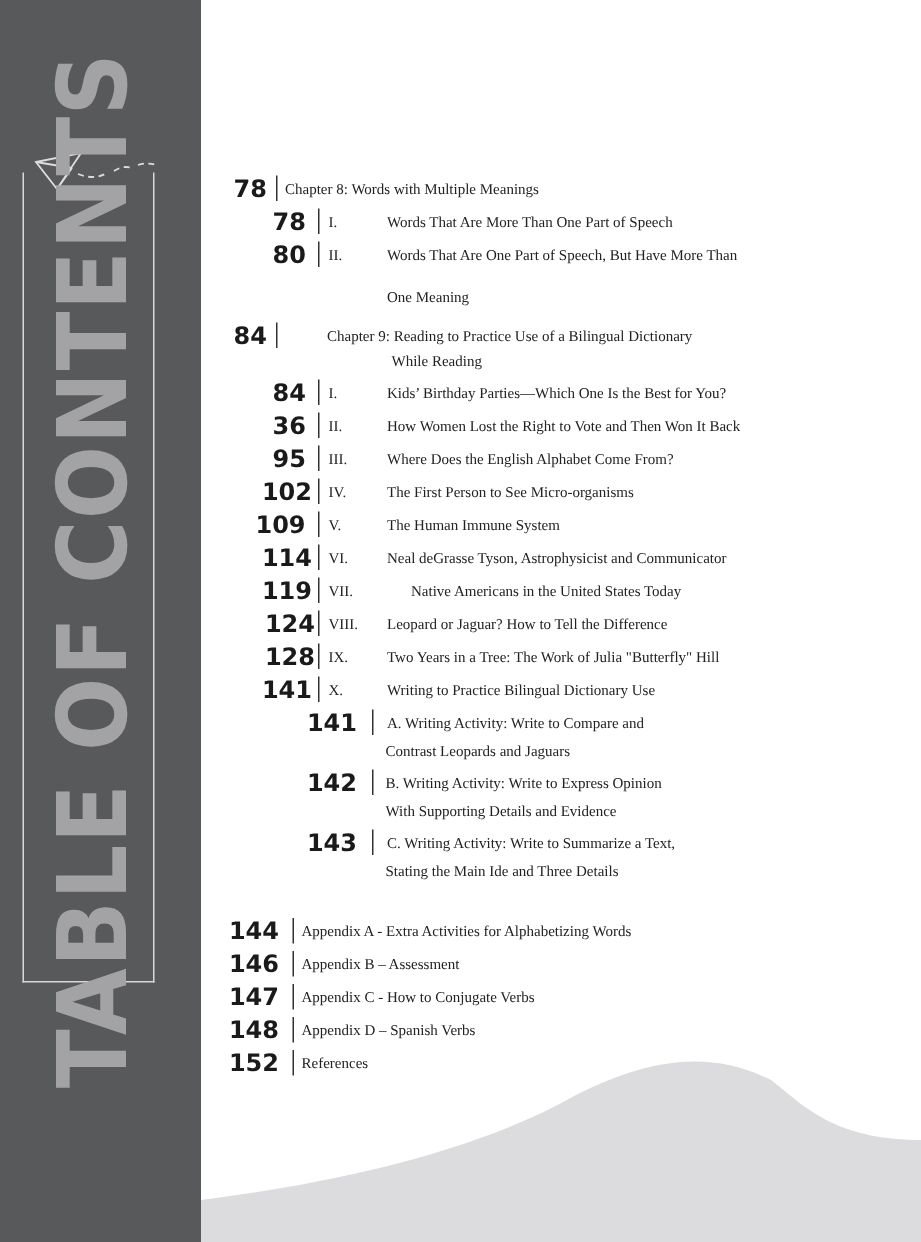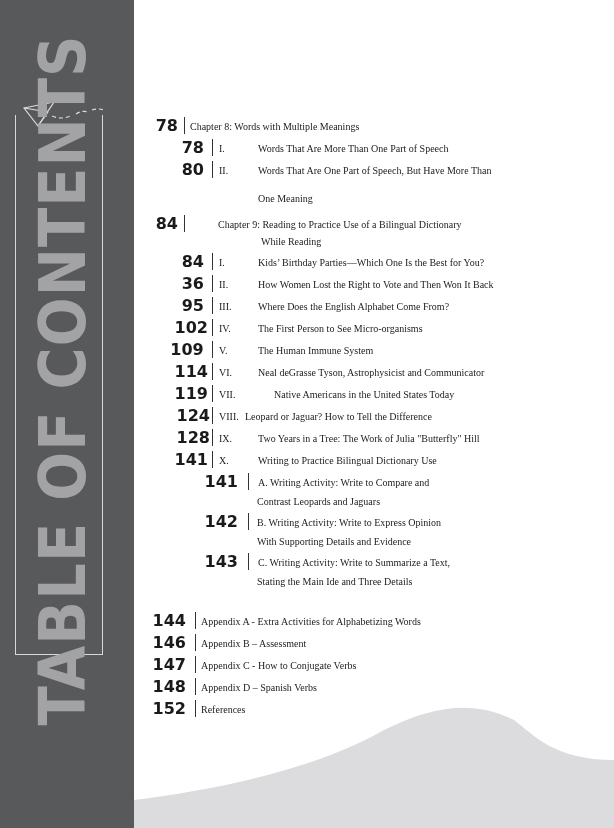--- a/index.html
+++ b/index.html
@@ -102,21 +102,21 @@
   <div>
     <span class="pg" style="left:166px;top:384px;width:42px;">119</span>
     <span class="bar" style="left:212px;top:385px;"></span>
     <span class="row" style="left:219px;top:386px;">VII.</span>
     <span class="row" style="left:258px;top:386px;margin-left:16px;">Native Americans in the United States Today</span>
   </div>
   <div>
     <span class="pg" style="left:166px;top:406px;width:44px;">124</span>
     <span class="bar" style="left:212px;top:407px;"></span>
     <span class="row" style="left:219px;top:408px;">VIII.</span>
-    <span class="row" style="left:245px;top:408px;text-align:right;">Leopard or Jaguar? How to Tell the Difference</span>
+    <span class="row" style="left:258px;top:408px;text-align:right;">Leopard or Jaguar? How to Tell the Difference</span>
   </div>
   <div>
     <span class="pg" style="left:166px;top:428px;width:44px;">128</span>
     <span class="bar" style="left:212px;top:429px;"></span>
     <span class="row" style="left:219px;top:430px;">IX.</span>
     <span class="row" style="left:258px;top:430px;">Two Years in a Tree: The Work of Julia "Butterfly" Hill</span>
   </div>
   <div>
     <span class="pg" style="left:166px;top:450px;width:42px;">141</span>
     <span class="bar" style="left:212px;top:451px;"></span>

